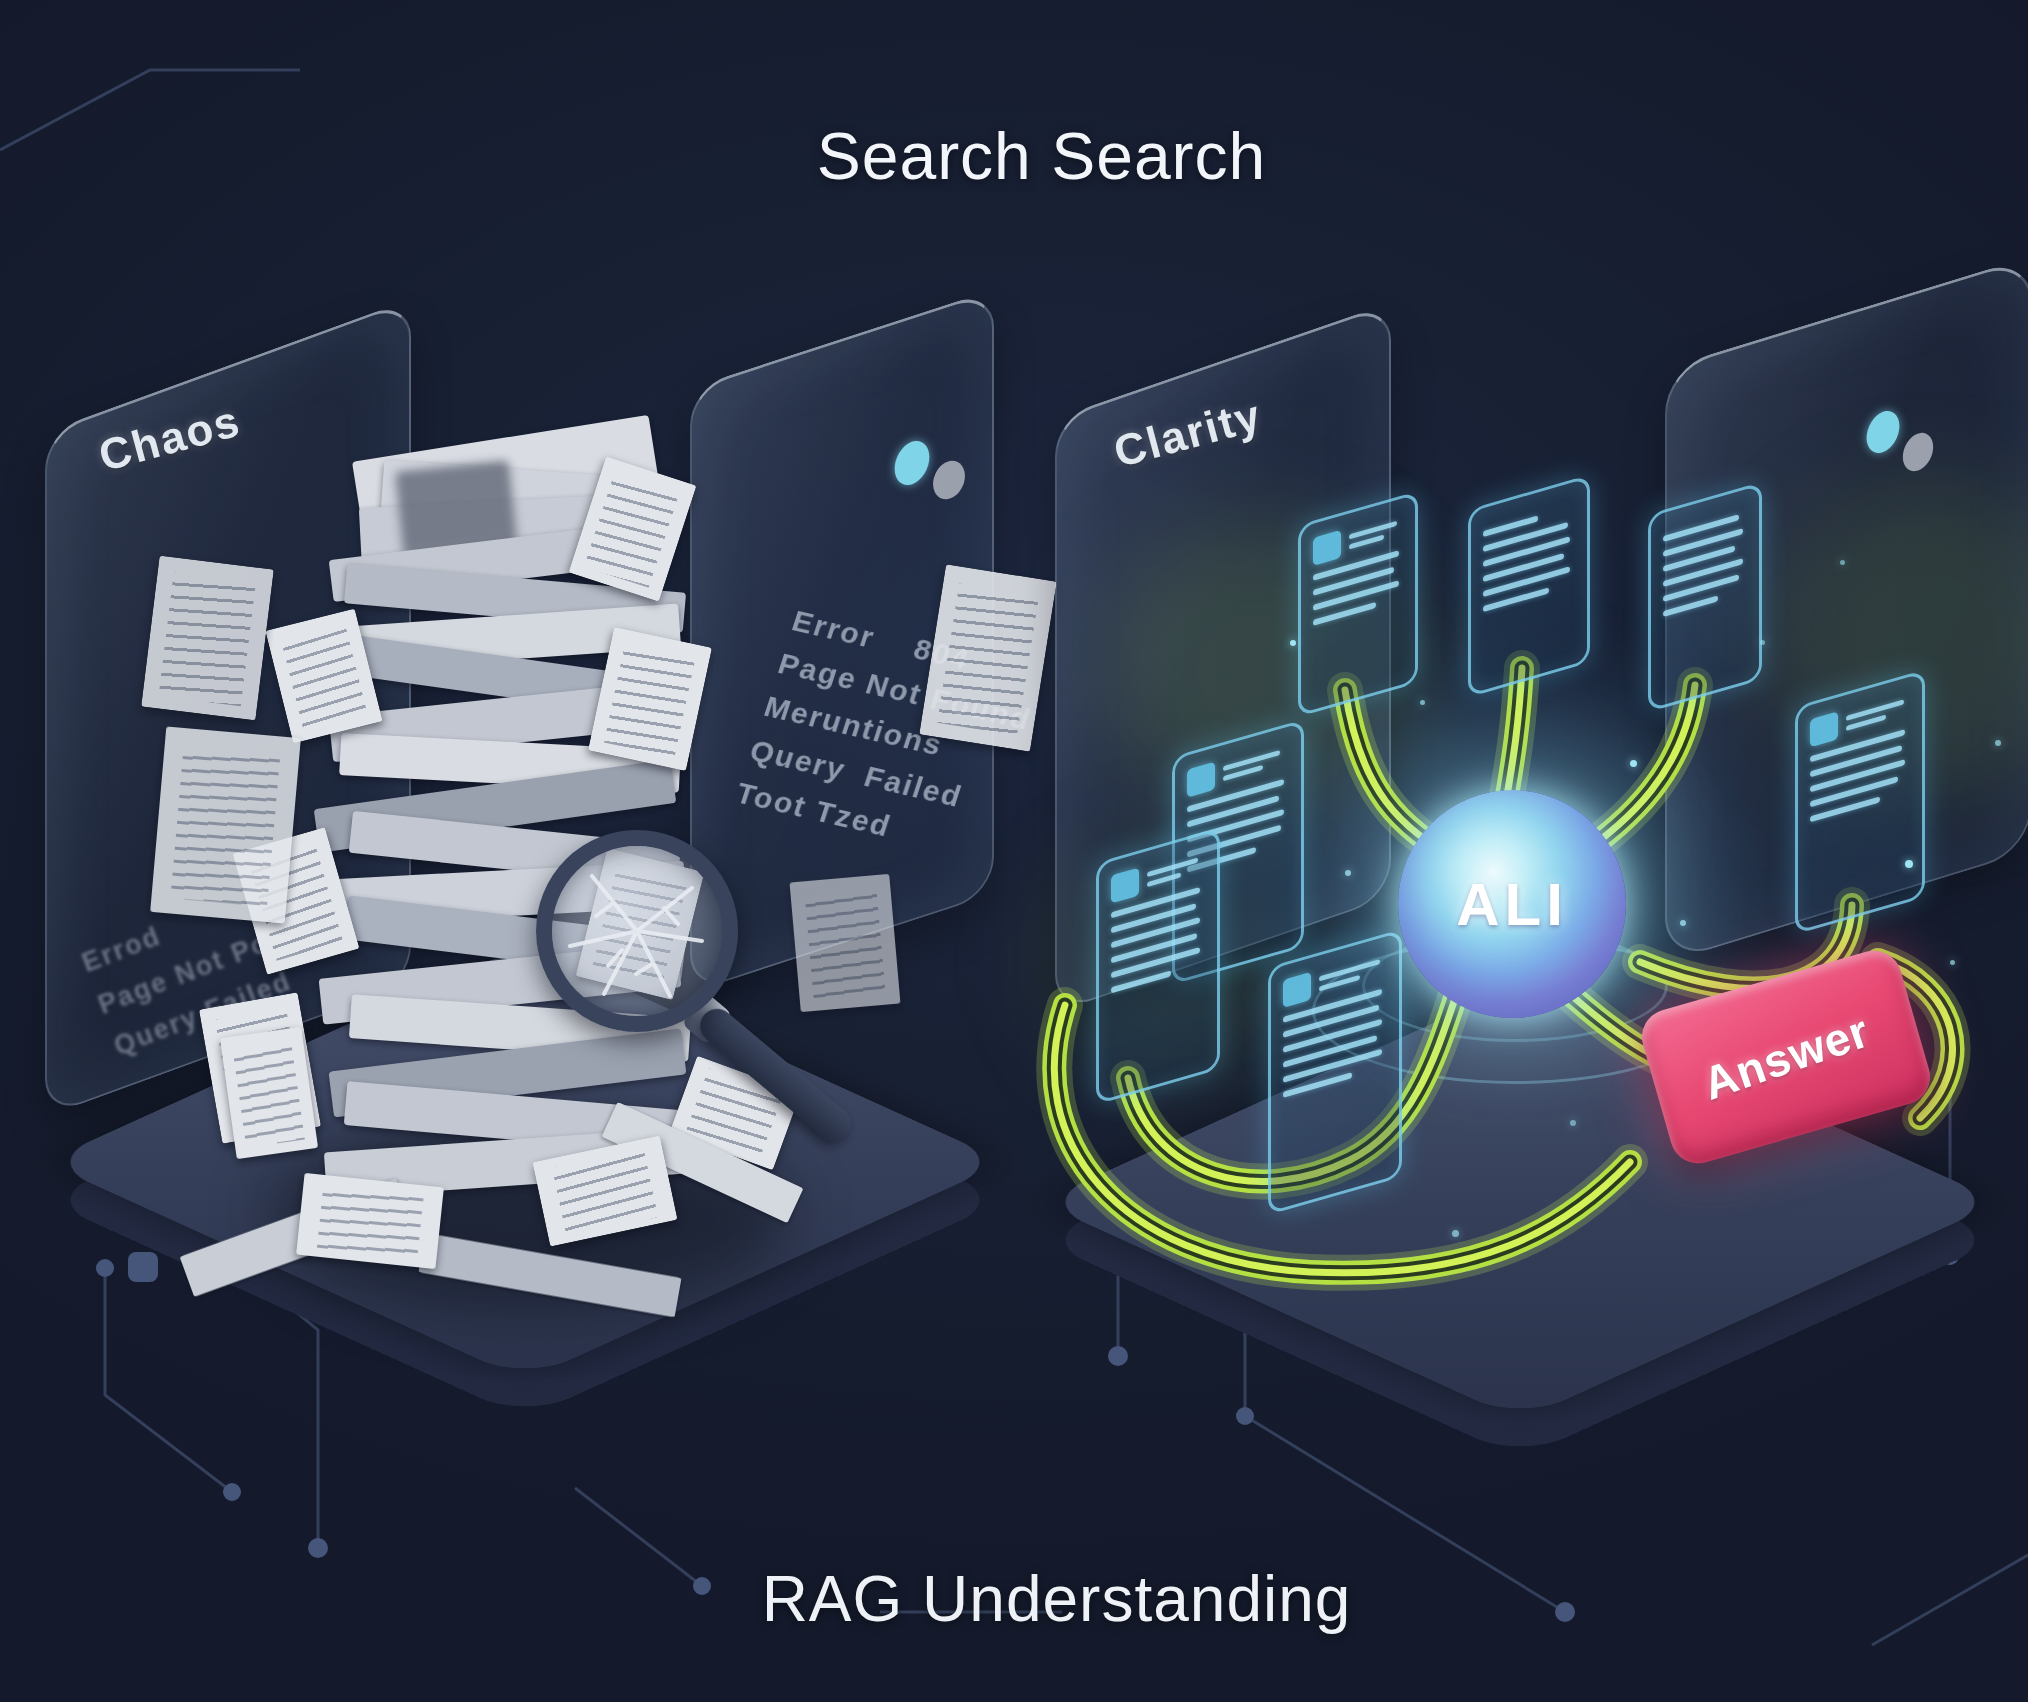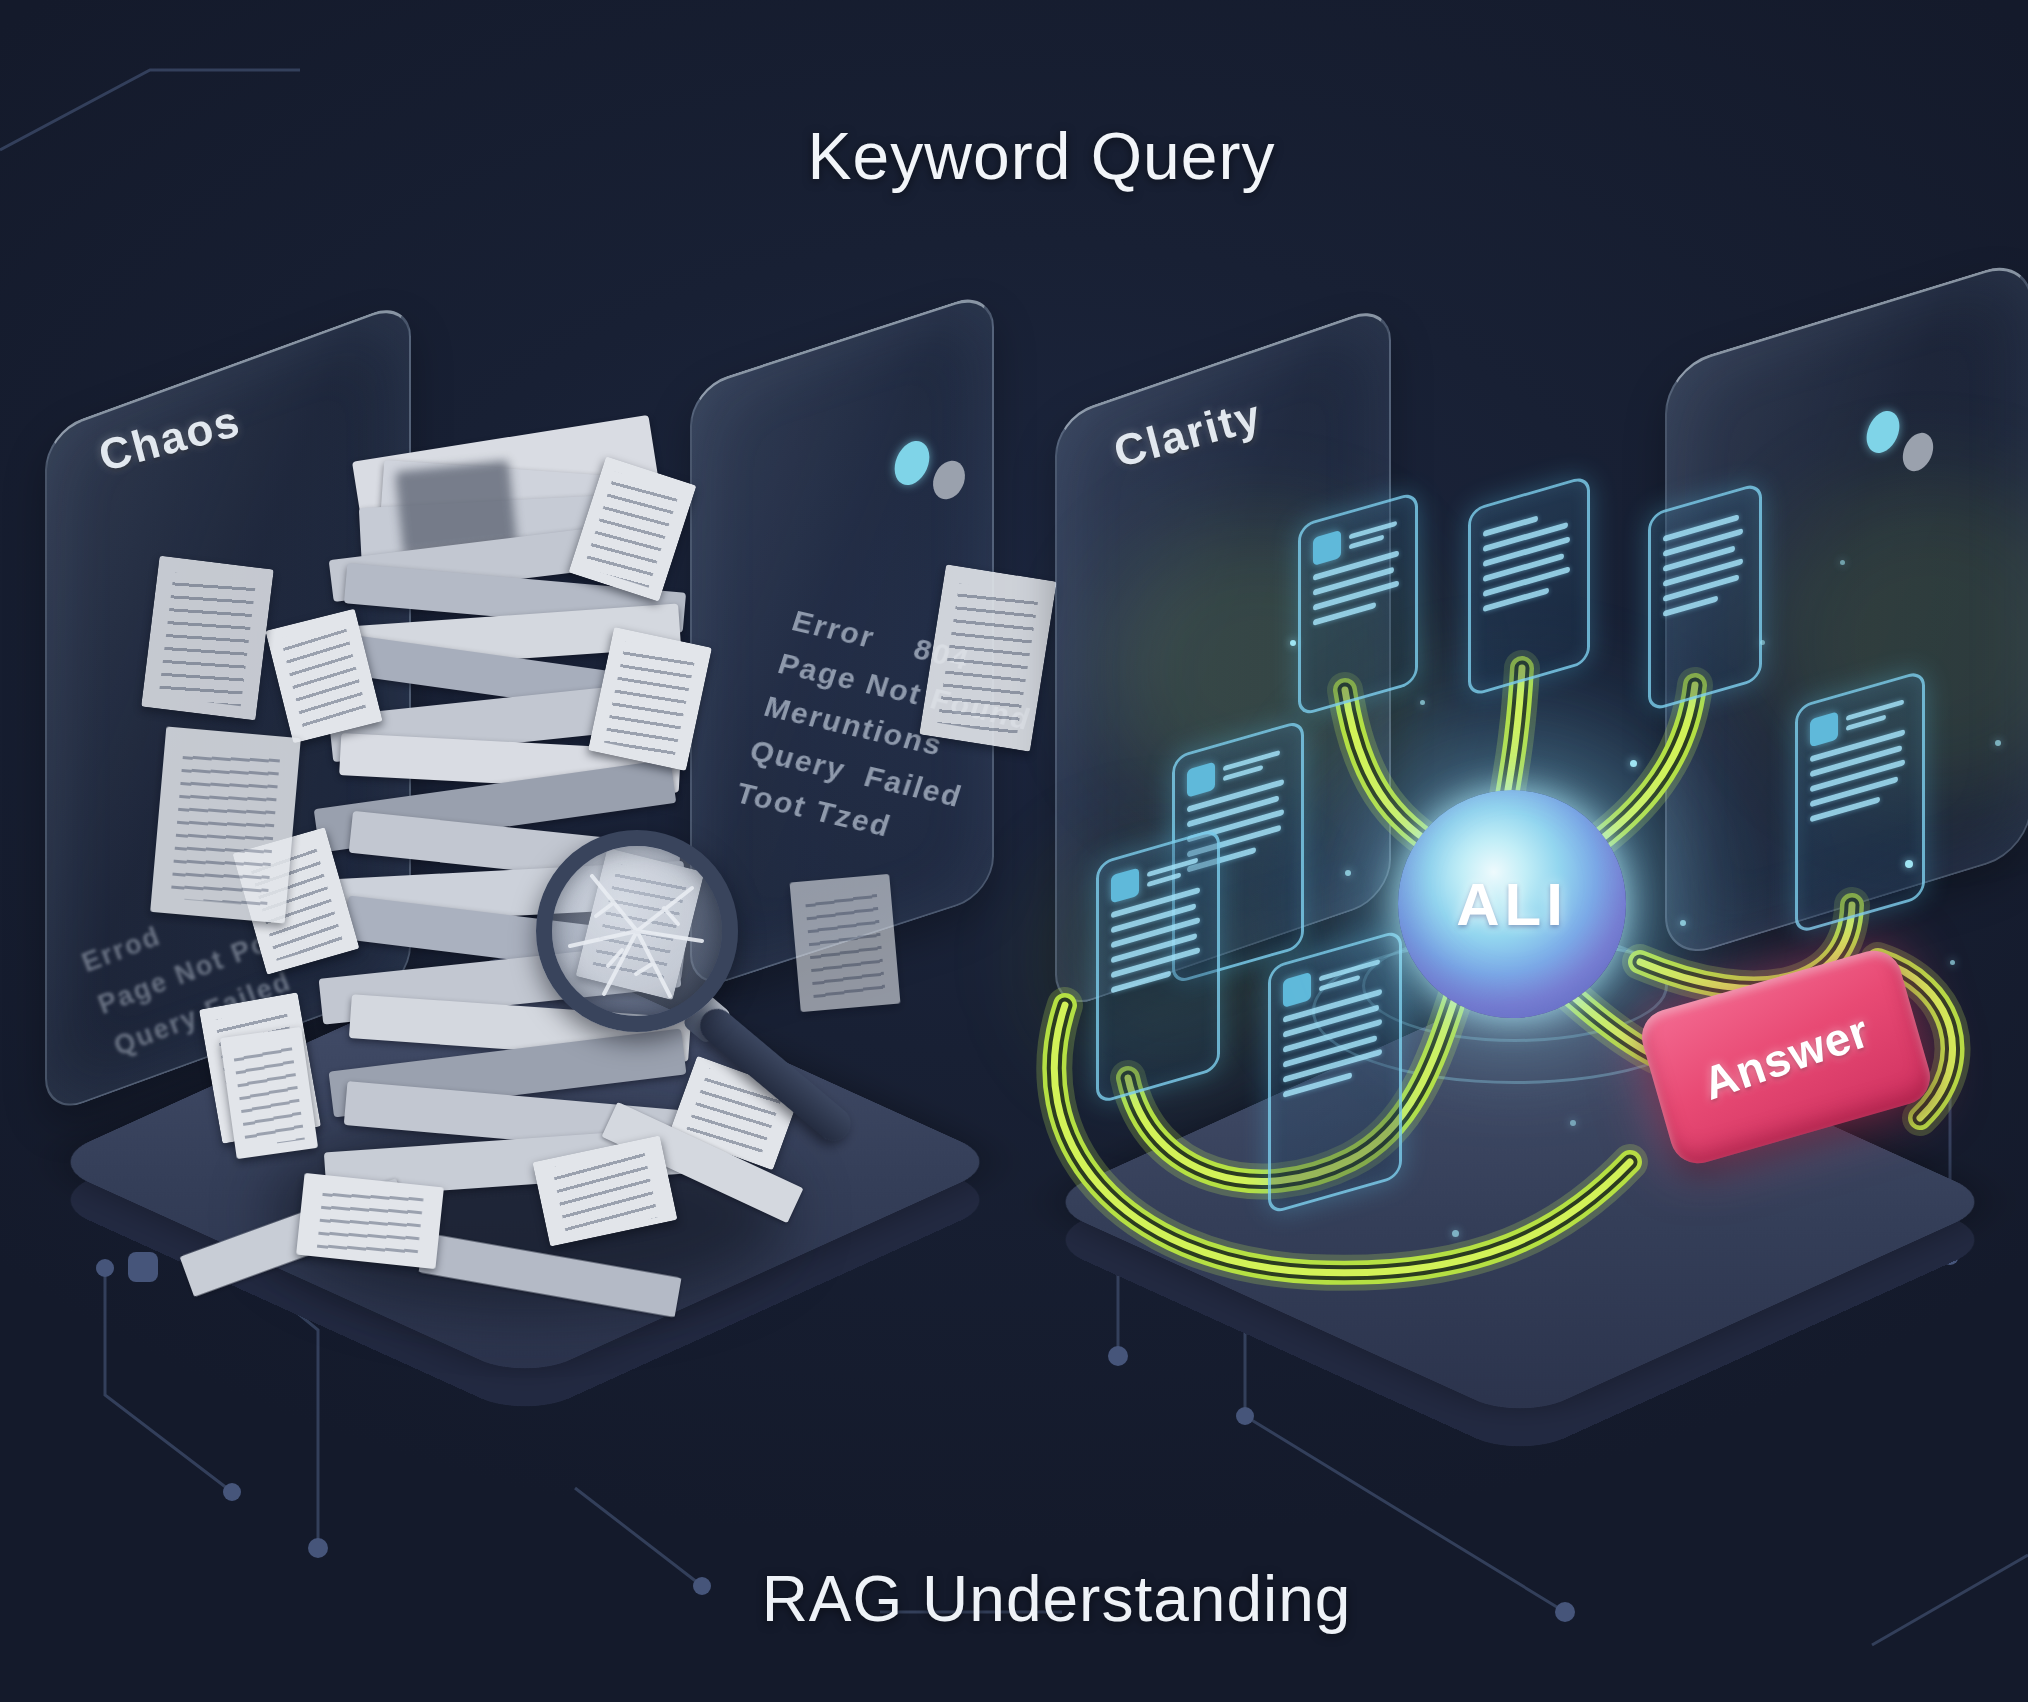--- a/index.html
+++ b/index.html
@@ -407,14 +407,14 @@
 <span class="particle" style="left:1760px;top:640px;width:5px;height:5px;opacity:.6;"></span>
 <span class="particle" style="left:1905px;top:860px;width:8px;height:8px;"></span>
 <span class="particle" style="left:1950px;top:960px;width:5px;height:5px;opacity:.7;"></span>
 <span class="particle" style="left:1345px;top:870px;width:6px;height:6px;opacity:.8;"></span>
 <span class="particle" style="left:1680px;top:920px;width:6px;height:6px;opacity:.8;"></span>
 <span class="particle" style="left:1570px;top:1120px;width:6px;height:6px;opacity:.6;"></span>
 <span class="particle" style="left:1452px;top:1230px;width:7px;height:7px;opacity:.7;"></span>
 <span class="particle" style="left:1840px;top:560px;width:5px;height:5px;opacity:.6;"></span>
 <span class="particle" style="left:1995px;top:740px;width:6px;height:6px;opacity:.7;"></span>
 
-<div class="abs title">Keyword Query</div>
+<div class="abs title">Search Search</div>
 <div class="abs caption">RAG Understanding</div>
 
 </body></html>

